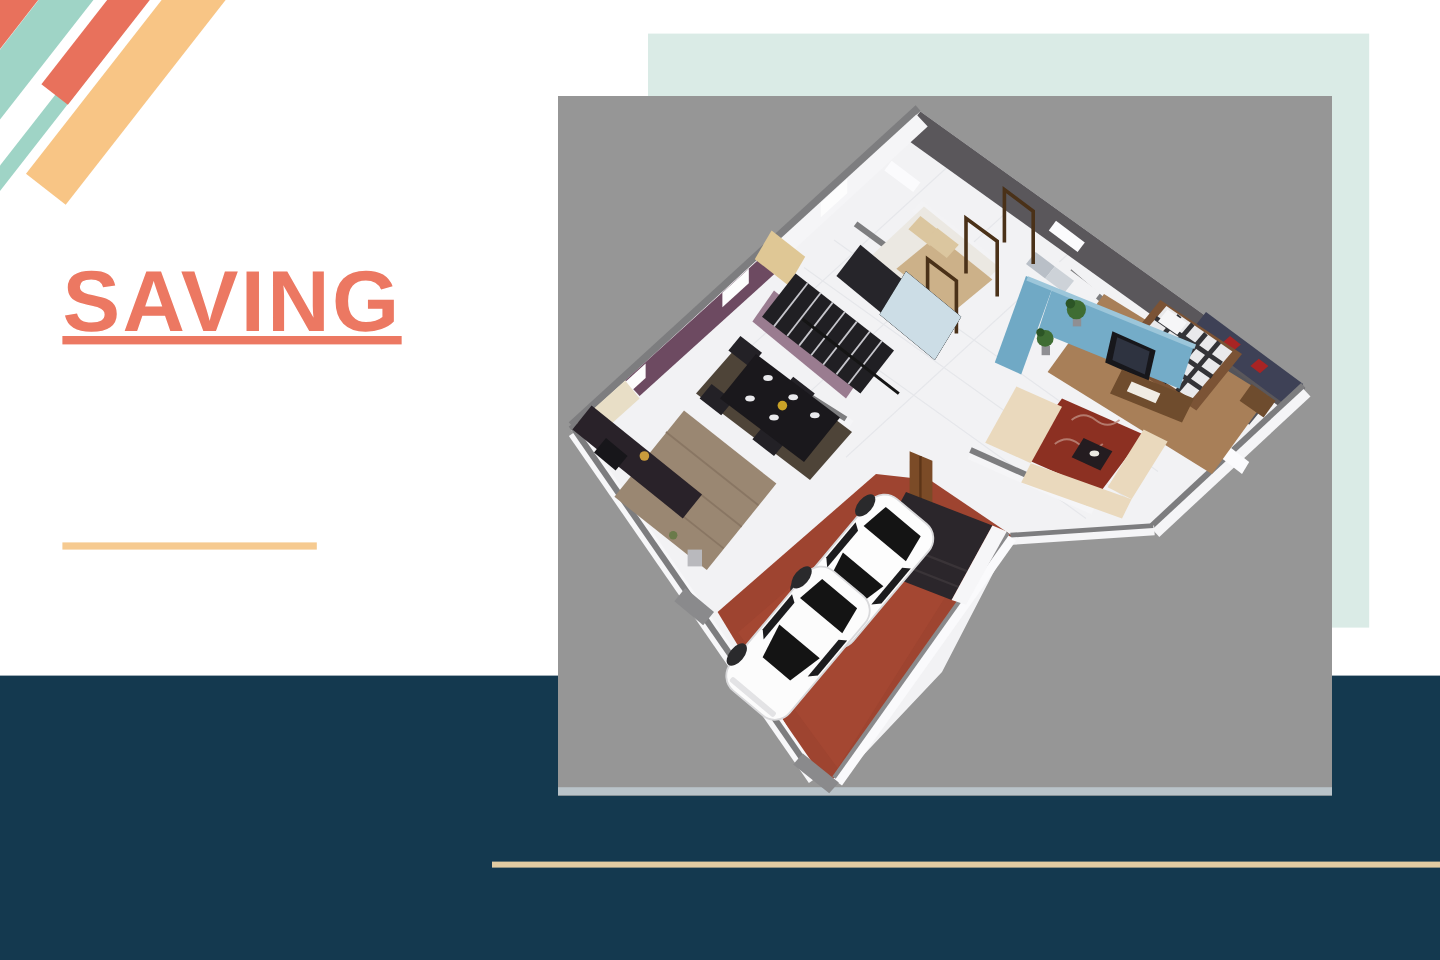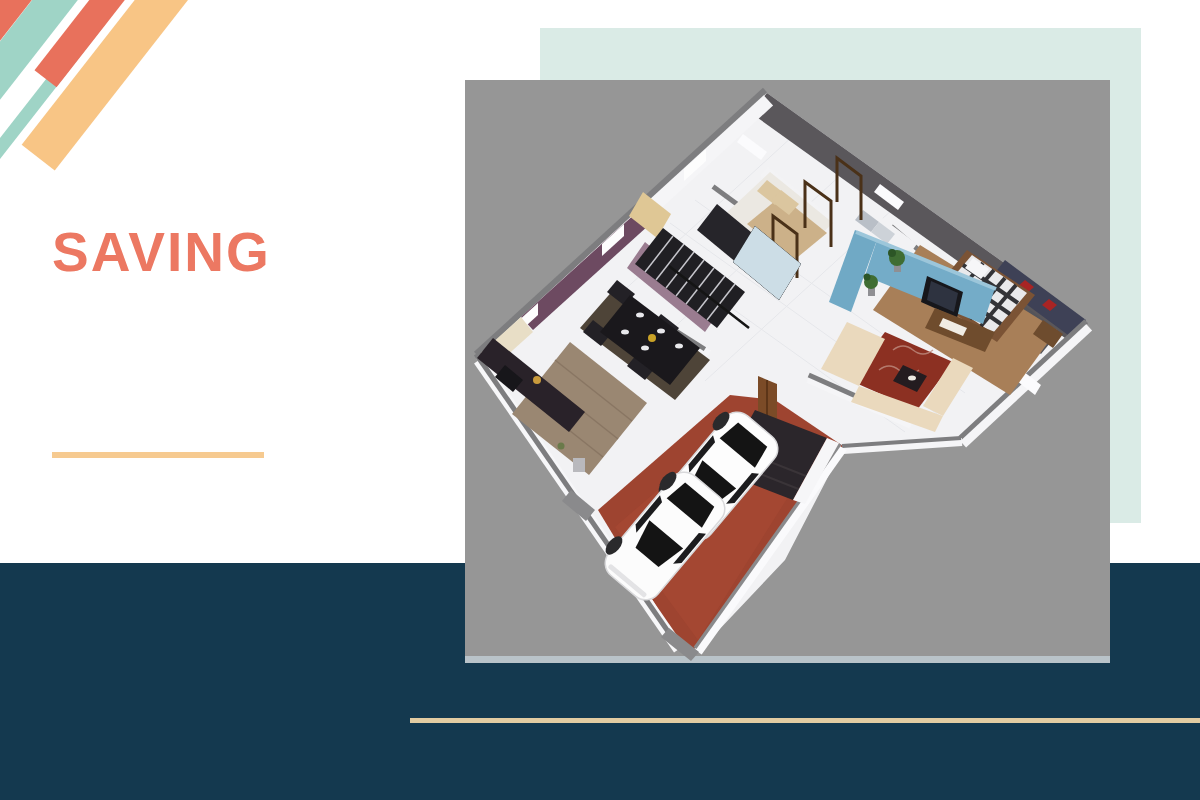--- a/index.html
+++ b/index.html
@@ -15,22 +15,22 @@
   .stripe{position:absolute;transform:rotate(38deg);}
   .stripe-coral-corner{left:-22px;top:-80px;width:44px;height:170px;background:var(--c-stripe-coral,#E8715C);}
   .stripe-teal-wide{left:12px;top:-73px;width:36px;height:210px;background:var(--c-stripe-teal,#9FD4C6);}
   .stripe-teal-thin{left:33px;top:-2px;width:13px;height:200px;background:var(--c-stripe-teal,#9FD4C6);}
   .stripe-coral-short{left:70px;top:-33px;width:28px;height:125px;background:var(--c-stripe-coral,#E8715C);}
   .stripe-orange{left:88px;top:-48px;width:42px;height:230px;background:var(--c-stripe-orange,#F8C585);}
 
   
   .title{
     position:absolute;left:52px;top:216px;width:420px;
-    font-size:55px;line-height:72px;font-weight:bold;letter-spacing:2px;
-    color:var(--c-title,#EC7862);margin:0;
+    font-size:72px;line-height:72px;font-weight:bold;letter-spacing:2px;
+    color:var(--c-title,#EC7862);margin:0;text-decoration:underline;
   }
   .title span{display:block;}
   .title-underline{
     position:absolute;left:52px;top:452px;width:212px;height:6px;
     background:var(--c-underline,#F6CA90);
   }
 
   
   .backdrop-square{
     position:absolute;left:540px;top:28px;width:601px;height:495px;

